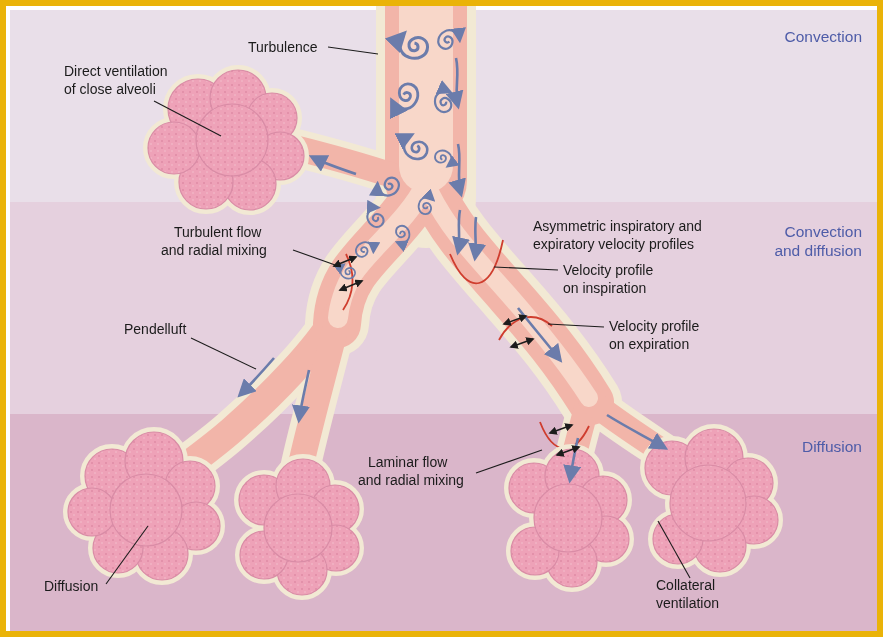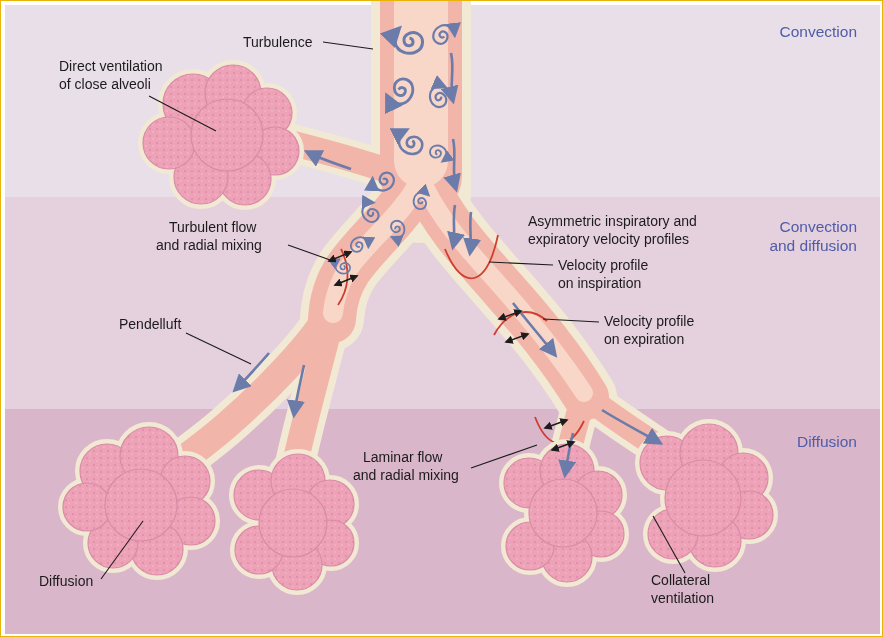--- a/index.html
+++ b/index.html
@@ -1,18 +1,18 @@
 <!DOCTYPE html>
 <html><head>
 <meta charset="utf-8">
 <style>
   html,body{margin:0;padding:0;background:#ffffff;}
   #figure{
     position:relative;width:883px;height:637px;background:#ffffff;
-    border:1px solid #eab308;box-sizing:border-box;overflow:hidden;
+    border:6px solid #eab308;box-sizing:border-box;overflow:hidden;
     font-family:"Liberation Sans",sans-serif;
   }
   svg{position:absolute;left:0;top:0;}
   text{font-family:"Liberation Sans",sans-serif;font-size:14px;fill:#1b1b1b;}
   .zone-label{font-size:15.5px;fill:#4e5ca8;text-anchor:end;}
   .leader{stroke:#1c1c1c;stroke-width:1.1;fill:none;}
   .flow-arrow{stroke:#6b7cab;stroke-width:2.6;fill:none;}
   .swirl{stroke:#6b7cab;stroke-width:2;fill:none;}
   .mix-arrow{stroke:#1c1c1c;stroke-width:1.4;fill:none;}
   .velocity{stroke:#cf3d2e;stroke-width:1.8;fill:none;}

